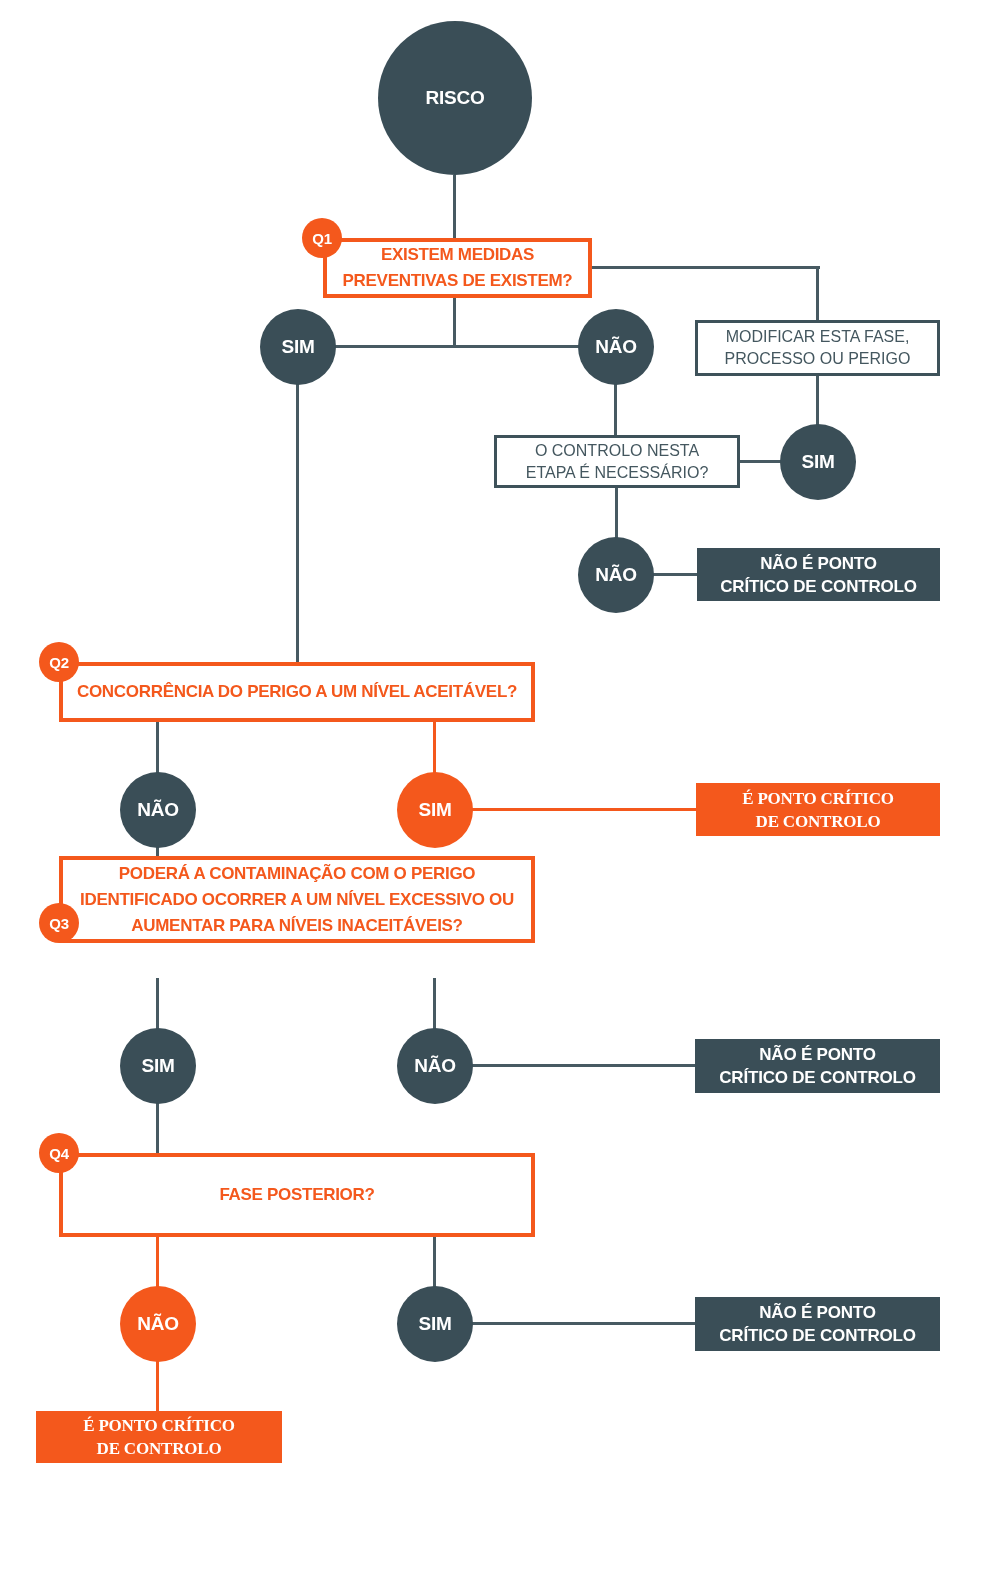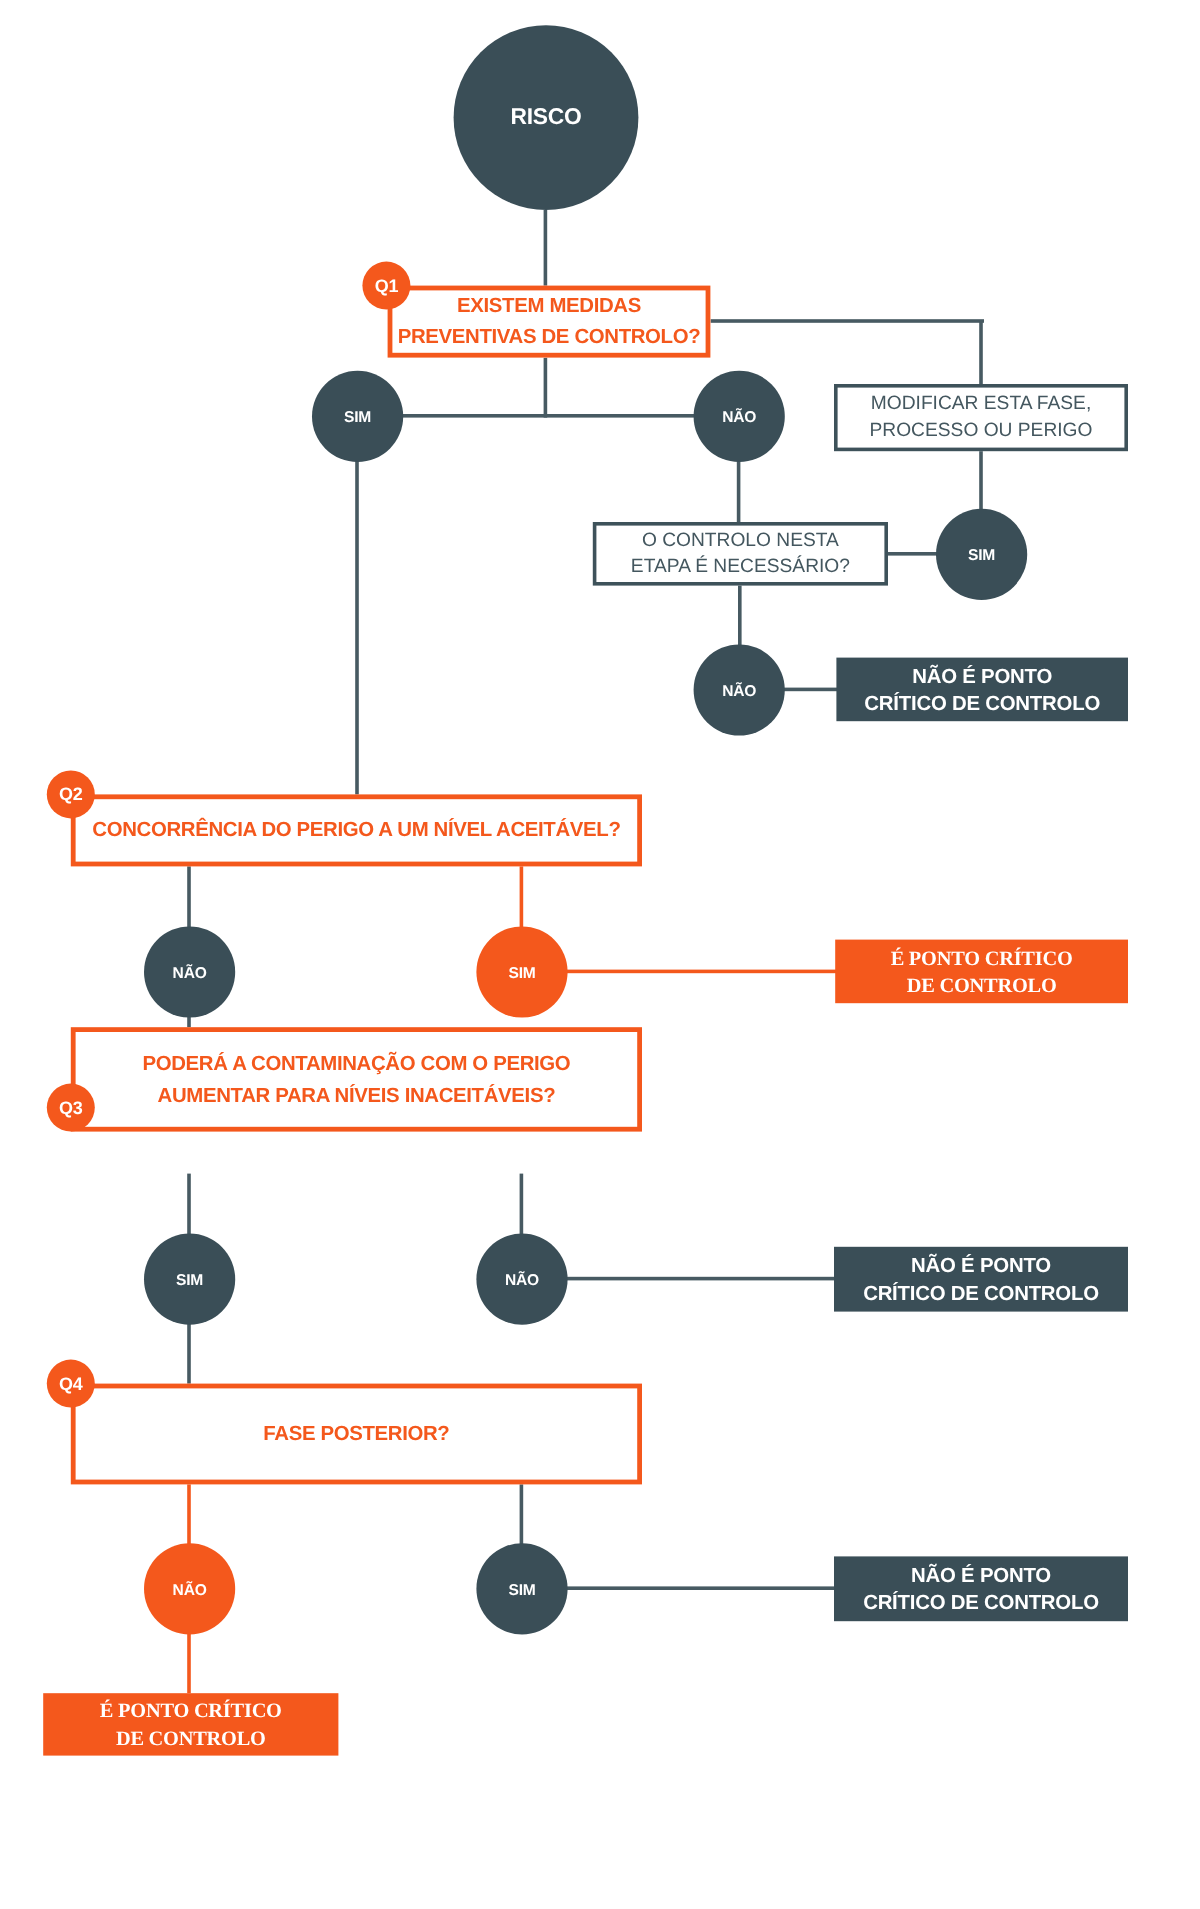--- a/index.html
+++ b/index.html
@@ -9,21 +9,21 @@
   }
   
   .ln{position:absolute;background:#475A62;z-index:1;}
   .ln.v{width:3px;}
   .ln.h{height:3px;}
   .ln.orange{background:#F4581C;}
   
   .circle{
     position:absolute;border-radius:50%;background:#3A4E57;color:#ffffff;
     display:flex;align-items:center;justify-content:center;
-    font-weight:bold;font-size:13px;letter-spacing:-0.2px;z-index:3;
+    font-weight:bold;font-size:19px;letter-spacing:-0.2px;z-index:3;
   }
   .circle.lg{width:154px;height:154px;font-size:19px;}
   .circle.md{width:76px;height:76px;}
   .circle.orange{background:#F4581C;}
   .badge{
     position:absolute;width:40px;height:40px;border-radius:50%;background:#F4581C;
     color:#ffffff;font-weight:bold;font-size:15px;display:flex;align-items:center;
     justify-content:center;z-index:4;letter-spacing:-0.2px;
   }
   
@@ -73,21 +73,21 @@
   <div class="ln v" style="left:433px;top:1235px;height:53px"></div>
   <div class="ln h" style="left:471px;top:1322px;width:226px"></div>
   <div class="ln v orange" style="left:156px;top:1360px;height:51px"></div>
 
   <div class="circle lg" style="left:378px;top:21px">
     <span>RISCO</span>
   </div>
 
   <div class="box q" style="left:323px;top:238px;width:269px;height:60px">
     <span class="bl">EXISTEM MEDIDAS</span>
-    <span class="bl">PREVENTIVAS DE CONTROLO?</span>
+    <span class="bl">PREVENTIVAS DE EXISTEM?</span>
   </div>
   <div class="badge" style="left:302px;top:218px">Q1</div>
 
   <div class="circle md" style="left:260px;top:309px">
     <span>SIM</span>
   </div>
   <div class="circle md" style="left:578px;top:309px">
     <span>NÃO</span>
   </div>
 
@@ -121,20 +121,21 @@
   <div class="circle md orange" style="left:397px;top:772px">
     <span>SIM</span>
   </div>
   <div class="box result orangeFill" style="left:696px;top:783px;width:244px;height:53px">
     <span class="bl">É PONTO CRÍTICO</span>
     <span class="bl">DE CONTROLO</span>
   </div>
 
   <div class="box q" style="left:59px;top:856px;width:476px;height:87px">
     <span class="bl">PODERÁ A CONTAMINAÇÃO COM O PERIGO</span>
+    <span class="bl">IDENTIFICADO OCORRER A UM NÍVEL EXCESSIVO OU</span>
     <span class="bl">AUMENTAR PARA NÍVEIS INACEITÁVEIS?</span>
   </div>
   <div class="badge" style="left:39px;top:903px">Q3</div>
 
   <div class="circle md" style="left:120px;top:1028px">
     <span>SIM</span>
   </div>
   <div class="circle md" style="left:397px;top:1028px">
     <span>NÃO</span>
   </div>

